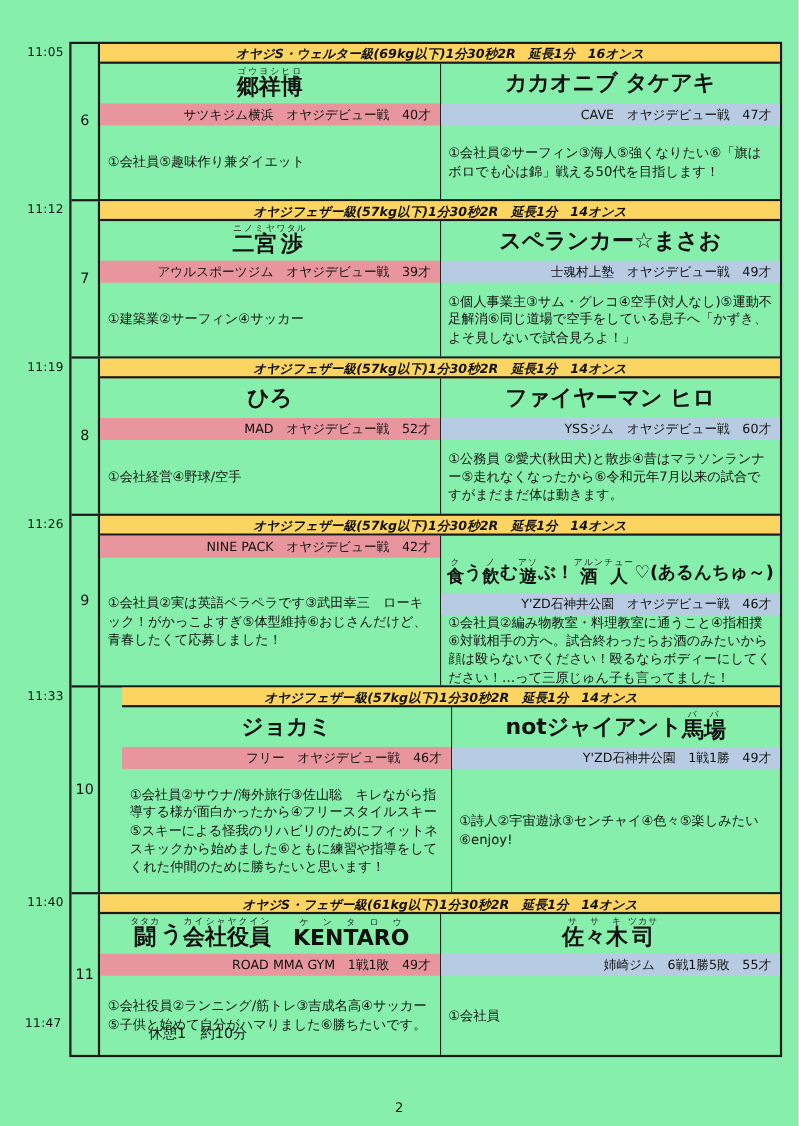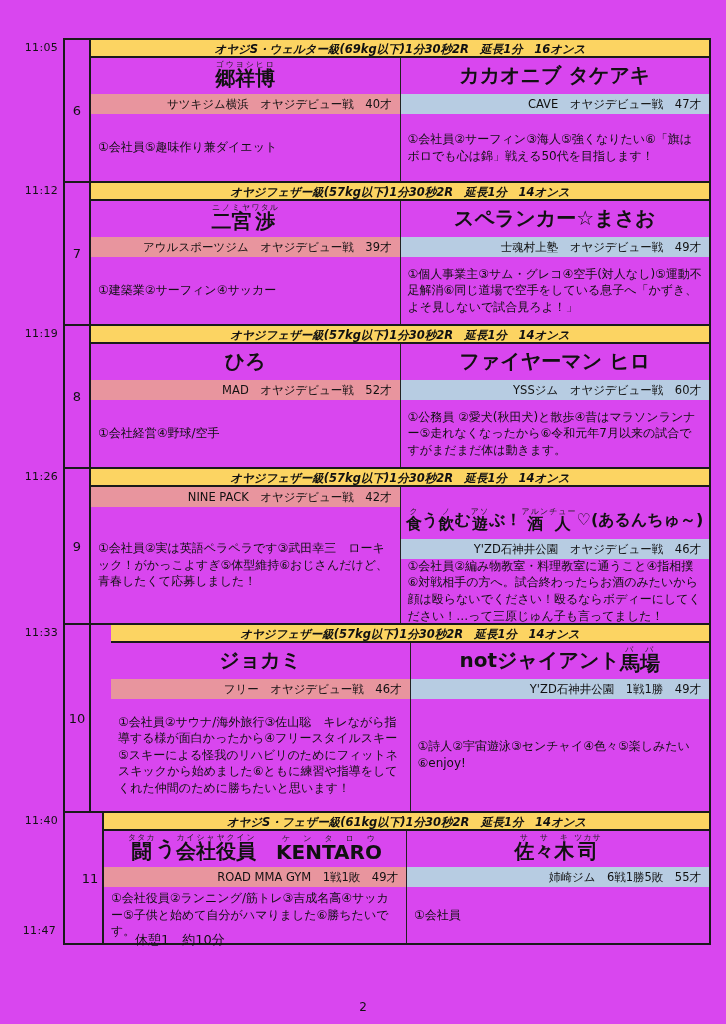--- a/index.html
+++ b/index.html
@@ -1,29 +1,29 @@
 <!DOCTYPE html>
 <html><head>
 <meta charset="utf-8">
 <style>
   html,body { margin:0; padding:0; background:#e8e8e8; }
   body { font-family:"DejaVu Sans","Liberation Sans",sans-serif; color:#111; }
-  .page { position:relative; width:726px; height:1024px; background:#d946ef; margin:0 auto; overflow:hidden;
+  .page { position:relative; width:726px; height:1024px; background:#86efac; margin:0 auto; overflow:hidden;
           --yellow:#fcd462; --red:#e8959e; --blue:#b7cce2; --line:#1a1a1a; }
 
   .schedule { position:absolute; left:63px; top:38px; width:648px; border:2px solid var(--line); box-sizing:border-box; }
 
   .match-row { position:relative; display:flex; box-sizing:border-box; }
   .match-row + .match-row { border-top:2px solid var(--line); }
   .match-row:nth-child(1) { height:141px; }
   .match-row:nth-child(2) { height:143px; }
   .match-row:nth-child(3) { height:143px; }
   .match-row:nth-child(4) { height:156px; }
   .match-row:nth-child(5) { height:188px;gap:20px; }
-  .match-row:nth-child(6) { height:132px;padding-left:13px; }
+  .match-row:nth-child(6) { height:148px; }
 
   .time-cell { position:absolute; left:-55px; top:1px; width:48px; text-align:right; font-size:11px; letter-spacing:.3px; }
 
   .num-cell { width:26px; min-width:26px; border-right:2px solid var(--line); display:flex; align-items:center; justify-content:center; font-size:13px; box-sizing:border-box; }
 
   .match-main { flex:1; display:flex; flex-direction:column; min-width:0; }
 
   .class-header { height:18px; min-height:18px; line-height:18px; background:var(--yellow); border-bottom:2px solid var(--line);
                   text-align:center; font-style:italic; font-size:11.5px; font-weight:600; box-sizing:border-box; overflow:hidden; }
 

